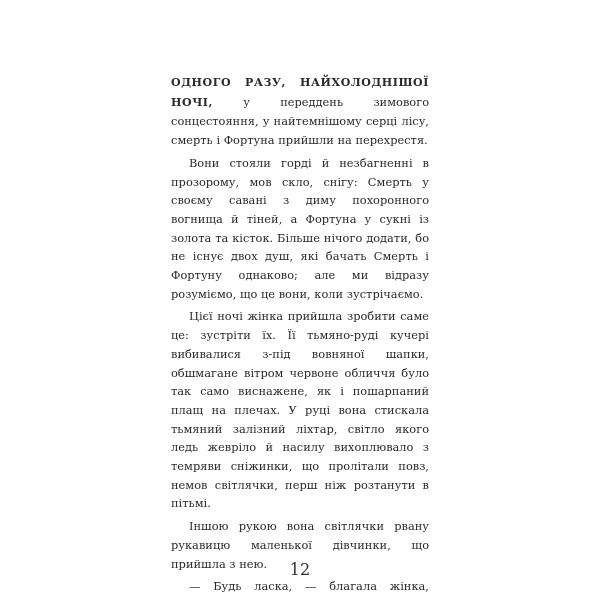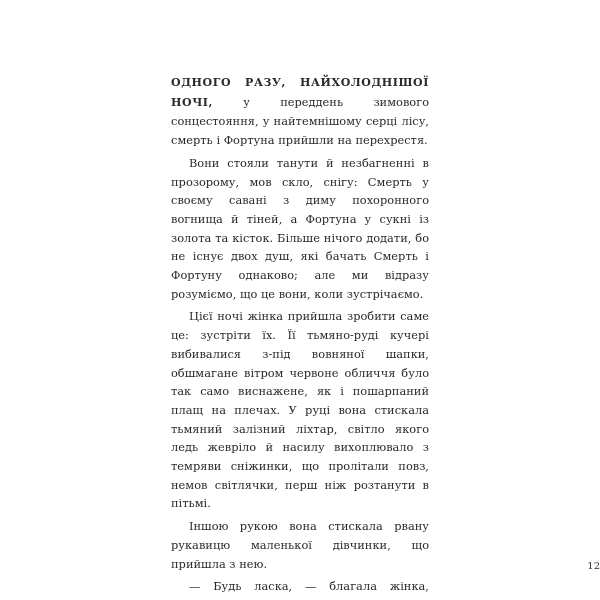--- a/index.html
+++ b/index.html
@@ -41,32 +41,32 @@
     .smallcaps {
       font-weight: bold;
       letter-spacing: 0.6px;
       font-size: 11px;
     }
     .page-number {
       position: absolute;
       left: 0;
       width: 600px;
       top: 560px;
-      text-align: right;
+      text-align: center;
       font-family: "DejaVu Serif", "Liberation Serif", serif;
-      font-size: 10px;
+      font-size: 16px;
       color: #333;
     }
   </style>
 </head>
 <body>
 
 <div class="page">
   <div class="text-block">
     <p class="first"><span class="smallcaps">ОДНОГО РАЗУ, НАЙХОЛОДНІШОЇ НОЧІ,</span><span> у переддень зимового сонцестояння, у найтем­нішому серці лісу, смерть і Фортуна прийшли на перехрестя.</span></p>
-    <p>Вони стояли танути й незбагненні в прозорому, мов скло, снігу: Смерть у своєму савані з диму похоронного вогнища й тіней, а Фортуна у сукні із золота та кісток. Більше нічого додати, бо не існує двох душ, які бачать Смерть і Фортуну однаково; але ми відразу розуміємо, що це вони, коли зустрі­чаємо.</p>
+    <p>Вони стояли горді й незбагненні в прозорому, мов скло, снігу: Смерть у своєму савані з диму похоронного вогнища й тіней, а Фортуна у сукні із золота та кісток. Більше нічого додати, бо не існує двох душ, які бачать Смерть і Фортуну однаково; але ми відразу розуміємо, що це вони, коли зустрі­чаємо.</p>
     <p>Цієї ночі жінка прийшла зробити саме це: зу­стріти їх. Її тьмяно-руді кучері вибивалися з-під вовняної шапки, обшмагане вітром червоне обличчя було так само виснажене, як і пошарпа­ний плащ на плечах. У руці вона стискала тьмя­ний залізний ліхтар, світло якого ледь жевріло й насилу вихоплювало з темряви сніжинки, що пролітали повз, немов світлячки, перш ніж роз­танути в пітьмі.</p>
-    <p>Іншою рукою вона стискала рвану рукавицю маленької дівчинки, що прийшла з нею.</p>
+    <p>Іншою рукою вона світлячки рвану рукавицю маленької дівчинки, що прийшла з нею.</p>
     <p>— Будь ласка, — благала жінка, тремтячи від снігу, що сягав гомілок. — Ми й так уже на межі, щоб прогодувати дванадцять ротів, а ця — просто невдаха. Куди б вона не піткнулася, молоко псу­ється, вовна сплутується, зерно розсипається. Вона руйнує все, чого торкається.</p>
 
   </div>
   <div class="page-number">12</div>
 </div>
 
 </body></html>

